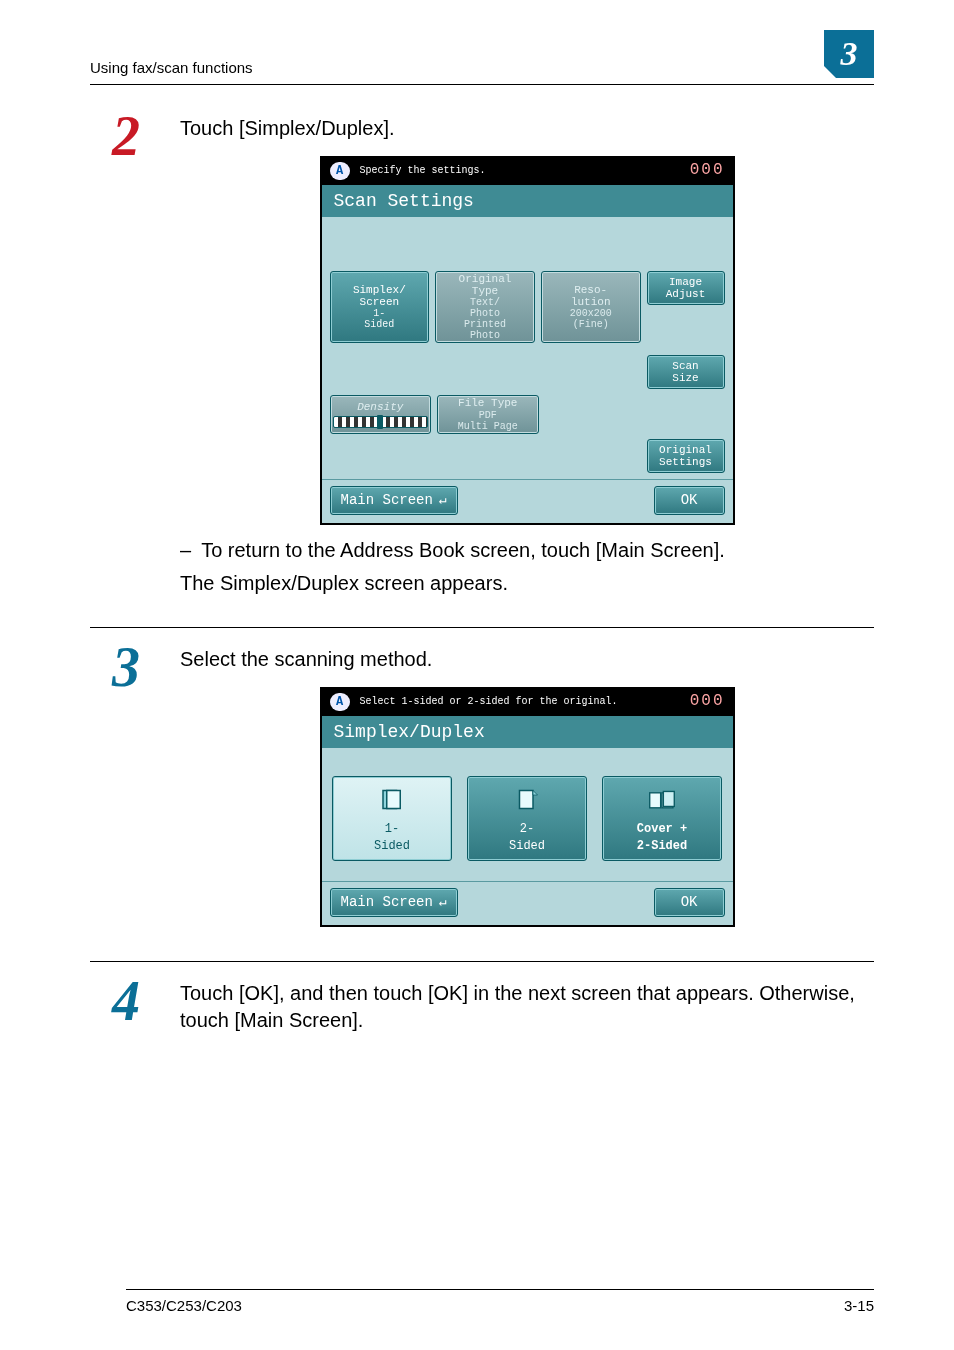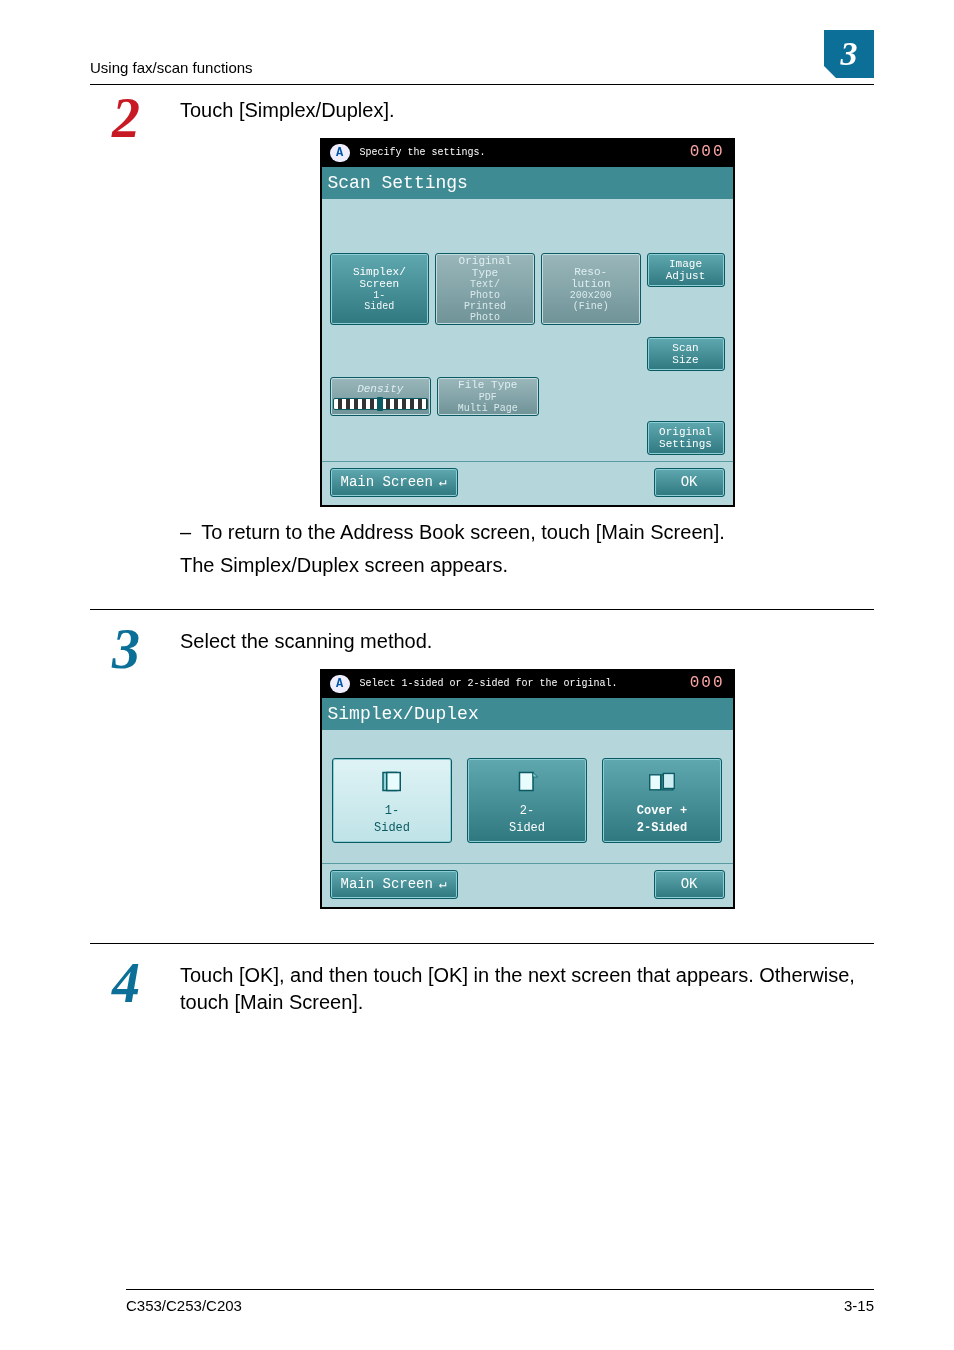--- a/index.html
+++ b/index.html
@@ -22,21 +22,21 @@
   html,body{margin:0;padding:0;}
   body{
     width:var(--page-w);min-height:var(--page-h);
     background:#fff;color:var(--txt);
     font-family:Arial,Helvetica,sans-serif;
     font-size:18px;line-height:1.35;
     position:relative;
   }
   .page{padding:30px 80px 40px 90px;}
   .hdr-line{display:flex;align-items:flex-end;justify-content:space-between;
-    border-bottom:1px solid #000;padding-bottom:6px;margin-bottom:12px;}
+    border-bottom:1px solid #000;padding-bottom:6px;margin-bottom:30px;}
   .hdr-left{font-size:15px;}
   .corner{
     width:50px;height:48px;background:var(--corner-blue);
     color:#fff;display:flex;align-items:center;justify-content:center;
     font:italic bold 34px Georgia,"Times New Roman",serif;
     clip-path:polygon(0 0,100% 0,100% 100%,12px 100%,0 calc(100% - 12px));
   }
   .step{display:flex;align-items:flex-start;gap:40px;margin-bottom:18px;
     border-bottom:1px solid #000;padding-bottom:30px;}
   .step.last{border-bottom:none;}
@@ -62,21 +62,21 @@
   }
   .dev-top{display:flex;align-items:center;background:#000;height:26px;
     padding:0 8px;gap:10px;}
   .dev-top .ico{
     width:20px;height:18px;border-radius:9px;background:#eef;
     display:flex;align-items:center;justify-content:center;color:#05a;font-weight:bold;
   }
   .dev-top .msg{color:#fff;font-size:10px;}
   .dev-top .count{margin-left:auto;color:#fca5a5;font-size:16px;letter-spacing:2px;}
   .dev-title{background:var(--teal);color:#fff;font-size:18px;
-    padding:4px 6px;border-top:1px solid #000;}
+    padding:4px 12px;border-top:1px solid #000;}
   .dev-body{background:var(--panel-bg);padding:8px 8px 6px 8px;
     display:flex;flex-direction:column;gap:6px;}
   .row{display:flex;gap:6px;align-items:stretch;}
   .tile{
     border:1px solid #0a5a63;border-radius:3px;
     background:linear-gradient(#5fa8af,#2f7880);
     color:#fff;text-align:center;padding:1px 2px;font-size:11px;
     line-height:1.1;display:flex;flex-direction:column;justify-content:center;
     box-shadow:inset 0 0 0 1px #8ecdd3;min-height:34px;margin-top:46px;
   }

